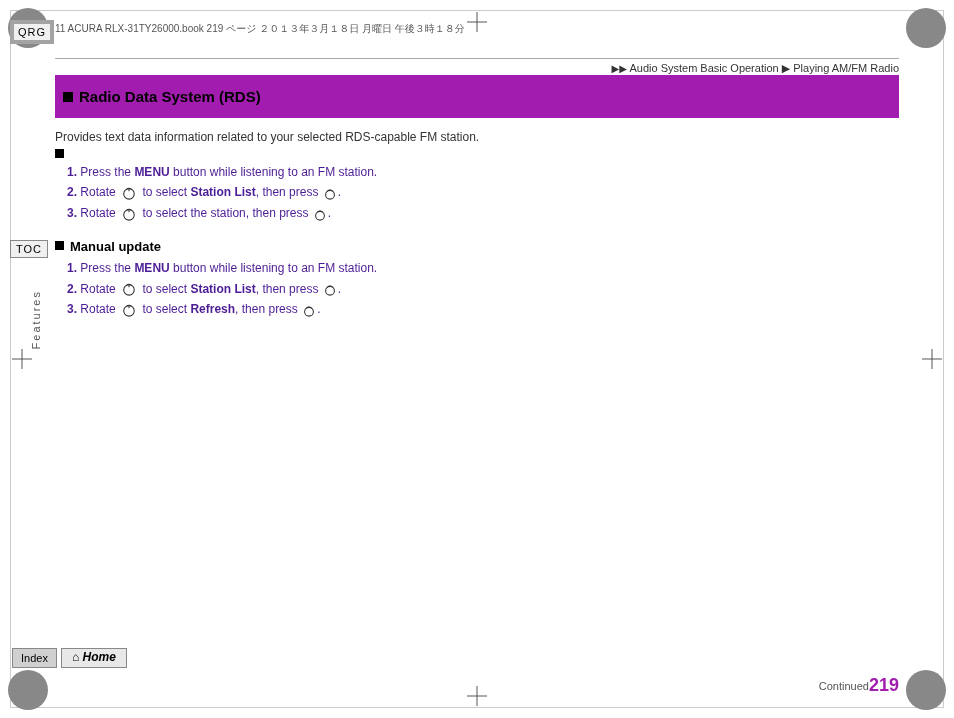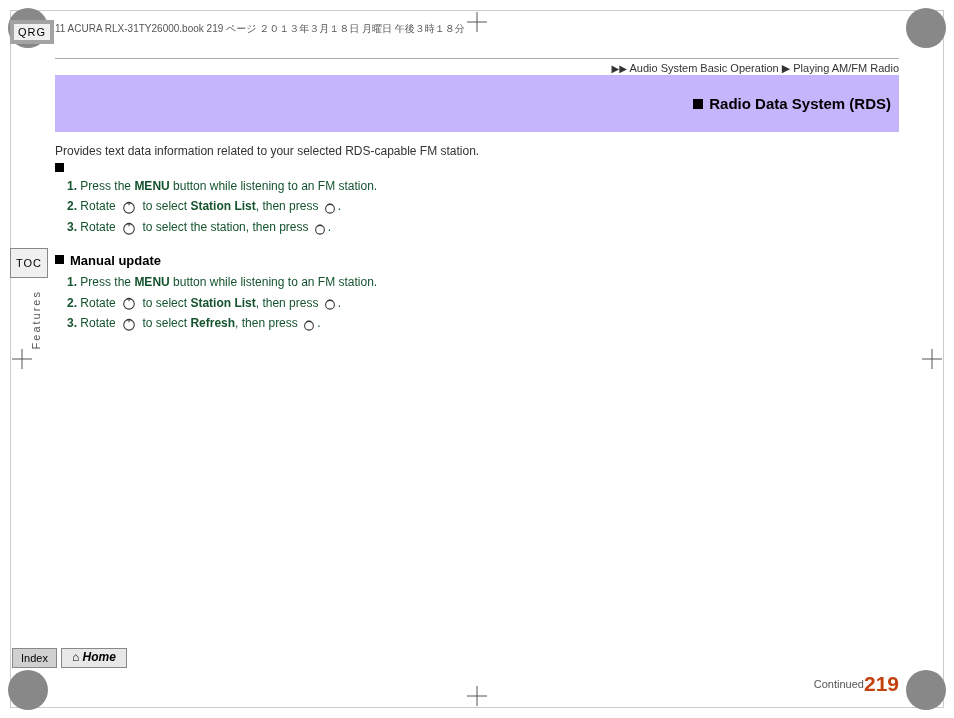--- a/index.html
+++ b/index.html
@@ -84,23 +84,22 @@
     }
 
     .sidebar-tab.toc {
       background: #f0f0f0;
       position: absolute;
       left: 10px;
       top: 240px;
       writing-mode: horizontal-tb;
       transform: none;
       font-size: 11px;
-      padding: 8px 5px;
+      padding: 2px 5px;
       border: 1px solid #888;
-      margin-top: 8px;
     }
 
     
     .features-label {
       position: absolute;
       left: 30px;
       top: 290px;
       writing-mode: vertical-rl;
       text-orientation: mixed;
       transform: rotate(180deg);
@@ -113,27 +112,26 @@
     .main-content {
       position: absolute;
       top: 75px;
       left: 55px;
       right: 55px;
       bottom: 60px;
     }
 
     
     .section-title-bar {
-      background: #c4b5fd;
-      padding: 20px 8px;
+      background: #a21caf;
+      padding: 13px 8px;
       margin-bottom: 10px;
       display: flex;
       align-items: center;
       gap: 6px;
-      justify-content: flex-end;
     }
     .section-title-bar .black-square {
       width: 10px;
       height: 10px;
       background: #000;
       display: inline-block;
       flex-shrink: 0;
     }
     .section-title-bar .title-text {
       font-size: 15px;
@@ -168,21 +166,21 @@
     }
 
     .instruction-block {
       margin-left: 12px;
       margin-bottom: 16px;
     }
 
     .instruction-line {
       font-size: 12px;
       line-height: 1.7;
-      color: #14532d;
+      color: #4c1d95;
     }
     .instruction-line strong {
       font-weight: bold;
     }
 
     
     .knob-icon {
       display: inline-block;
       width: 16px;
       height: 14px;
@@ -239,23 +237,23 @@
       justify-content: space-between;
       align-items: center;
     }
     .continued-text {
       font-size: 11px;
       color: #555;
       flex: 1;
       text-align: right;
     }
     .page-number {
-      font-size: 21px;
+      font-size: 18px;
       font-weight: bold;
-      color: #c2410c;
+      color: #a21caf;
     }
 
     
     .crosshair {
       position: absolute;
       width: 20px;
       height: 20px;
     }
     .crosshair svg { width: 100%; height: 100%; }
 

